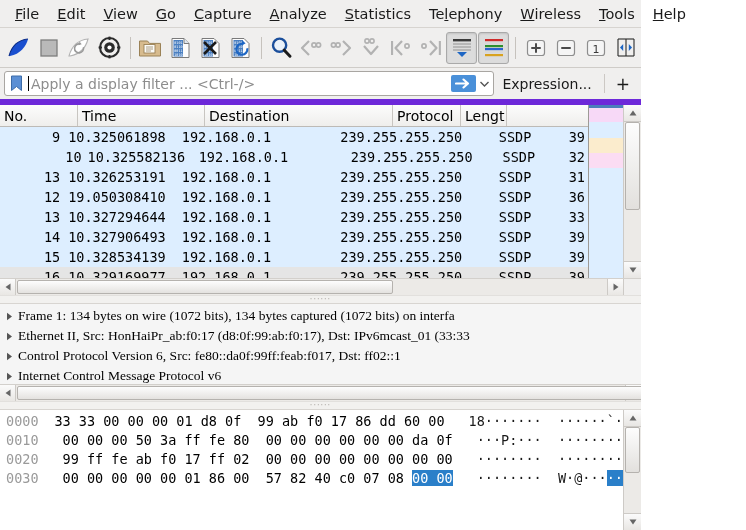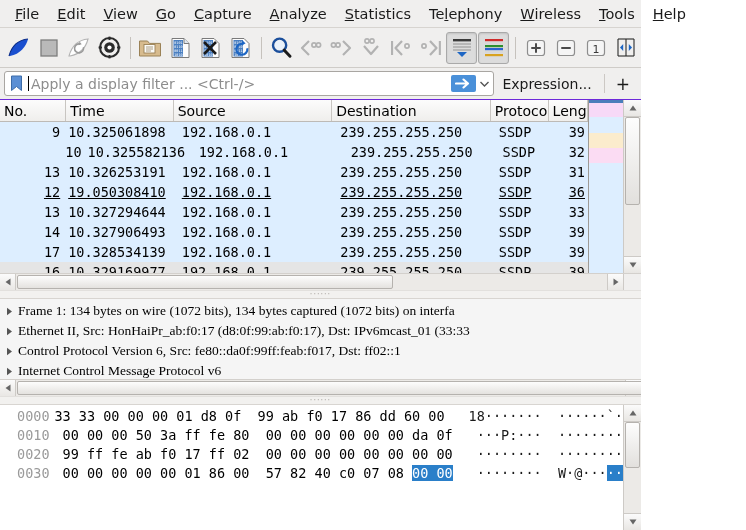--- a/index.html
+++ b/index.html
@@ -53,21 +53,21 @@
     background: #dcdcdc;
     border: 1px solid #a9a9a9;
     box-shadow: inset 0 1px 2px rgba(0,0,0,.12);
   }
   .tsep { width: 1px; height: 22px; background: #c6c2bd; margin: 0 5px; }
 
   
   .filterbar {
     height: 31px;
     background: #f0efee;
-    border-bottom: 1px solid #6d28d9;
+    border-bottom: 6px solid #6d28d9;
     display: flex;
     align-items: center;
     padding: 0 4px;
     flex: 0 0 auto;
   }
   .filter-input-wrap {
     flex: 1 1 auto;
     height: 23px;
     background: #ffffff;
     border: 1px solid #a9a6a2;
@@ -190,21 +190,21 @@
   .detail-pane { flex: 0 0 auto; height: 97px; background:#f5f5f5; display:flex; flex-direction:column; overflow:hidden;}
   .dtree { flex:1 1 auto; overflow:hidden; padding-top:2px; }
   .dline {
     height: 20px; display:flex; align-items:center;
     font-family: Liberation Serif, serif;
     font-size: 13.5px; white-space:nowrap;
   }
   .dtri { width: 18px; display:flex; align-items:center; justify-content:center; flex:0 0 auto;}
 
   
-  .bytes-pane { flex:1 1 auto; background:#fff; display:flex; flex-direction:column; overflow:hidden; min-height:0;padding-left:11px;}
+  .bytes-pane { flex:1 1 auto; background:#fff; display:flex; flex-direction:column; overflow:hidden; min-height:0;}
   .bytes-main { flex:1 1 auto; display:flex; min-height:0; overflow:hidden;}
   .bytes-body { flex:1 1 auto; overflow:hidden; padding-top:1px;}
   .bline {
     height: 19px; display:flex; align-items:center;
     font-family: "DejaVu Sans Mono", monospace;
     font-size: 13.5px; white-space:pre;
   }
   .boff { color:#9a9a9a; padding-left:6px; width:64px; box-sizing:border-box;}
   .bhex { letter-spacing:0px; }
   .bascii { padding-left: 24px; color:#1a1a1a; }
@@ -458,21 +458,20 @@
     <div class="vsep"></div>
     <div class="plus-btn">+</div>
   </div>
 
   <div class="packet-pane">
     <div class="plist-main">
       <div class="plist-cols">
         <div class="col-header">
           <div class="ch" style="width:78px">No.</div>
           <div class="ch" style="width:127px">Time</div>
-          <div class="ch" style="width:188px">Source</div>
           <div class="ch" style="width:188px">Destination</div>
           <div class="ch" style="width:68px">Protocol</div>
           <div class="ch" style="width:46px">Lengt</div>
         </div>
         <div class="rows" id="packet-rows">
             <div class="prow" style="background: rgb(221, 238, 255);">
               <div class="c c-no" style="width: 78px;">9</div>
               <div class="c c-time" style="width: 127px;">10.325061898</div>
               <div class="c c-src" style="width: 188px;">192.168.0.1</div>
               <div class="c c-dst" style="width: 188px;">239.255.255.250</div>
@@ -488,21 +487,21 @@
               <div class="c c-len" style="width: 46px;">32</div>
             </div>
             <div class="prow" style="background: rgb(221, 238, 255);">
               <div class="c c-no" style="width: 78px;">13</div>
               <div class="c c-time" style="width: 127px;">10.326253191</div>
               <div class="c c-src" style="width: 188px;">192.168.0.1</div>
               <div class="c c-dst" style="width: 188px;">239.255.255.250</div>
               <div class="c c-proto" style="width: 68px;">SSDP</div>
               <div class="c c-len" style="width: 46px;">31</div>
             </div>
-            <div class="prow" style="background: rgb(221, 238, 255); text-decoration: underline;">
+            <div class="prow" style="background: rgb(221, 238, 255);">
               <div class="c c-no" style="width: 78px;">12</div>
               <div class="c c-time" style="width: 127px;">19.050308410</div>
               <div class="c c-src" style="width: 188px;">192.168.0.1</div>
               <div class="c c-dst" style="width: 188px;">239.255.255.250</div>
               <div class="c c-proto" style="width: 68px;">SSDP</div>
               <div class="c c-len" style="width: 46px;">36</div>
             </div>
             <div class="prow" style="background: rgb(221, 238, 255);">
               <div class="c c-no" style="width: 78px;">13</div>
               <div class="c c-time" style="width: 127px;">10.327294644</div>
@@ -513,21 +512,21 @@
             </div>
             <div class="prow" style="background: rgb(221, 238, 255);">
               <div class="c c-no" style="width: 78px;">14</div>
               <div class="c c-time" style="width: 127px;">10.327906493</div>
               <div class="c c-src" style="width: 188px;">192.168.0.1</div>
               <div class="c c-dst" style="width: 188px;">239.255.255.250</div>
               <div class="c c-proto" style="width: 68px;">SSDP</div>
               <div class="c c-len" style="width: 46px;">39</div>
             </div>
             <div class="prow" style="background: rgb(221, 238, 255);">
-              <div class="c c-no" style="width: 78px;">17</div>
+              <div class="c c-no" style="width: 78px;">15</div>
               <div class="c c-time" style="width: 127px;">10.328534139</div>
               <div class="c c-src" style="width: 188px;">192.168.0.1</div>
               <div class="c c-dst" style="width: 188px;">239.255.255.250</div>
               <div class="c c-proto" style="width: 68px;">SSDP</div>
               <div class="c c-len" style="width: 46px;">39</div>
             </div>
             <div class="prow" style="background: #e5e5e5;">
               <div class="c c-no" style="width: 78px;">16</div>
               <div class="c c-time" style="width: 127px;">10.329169977</div>
               <div class="c c-src" style="width: 188px;">192.168.0.1</div>

